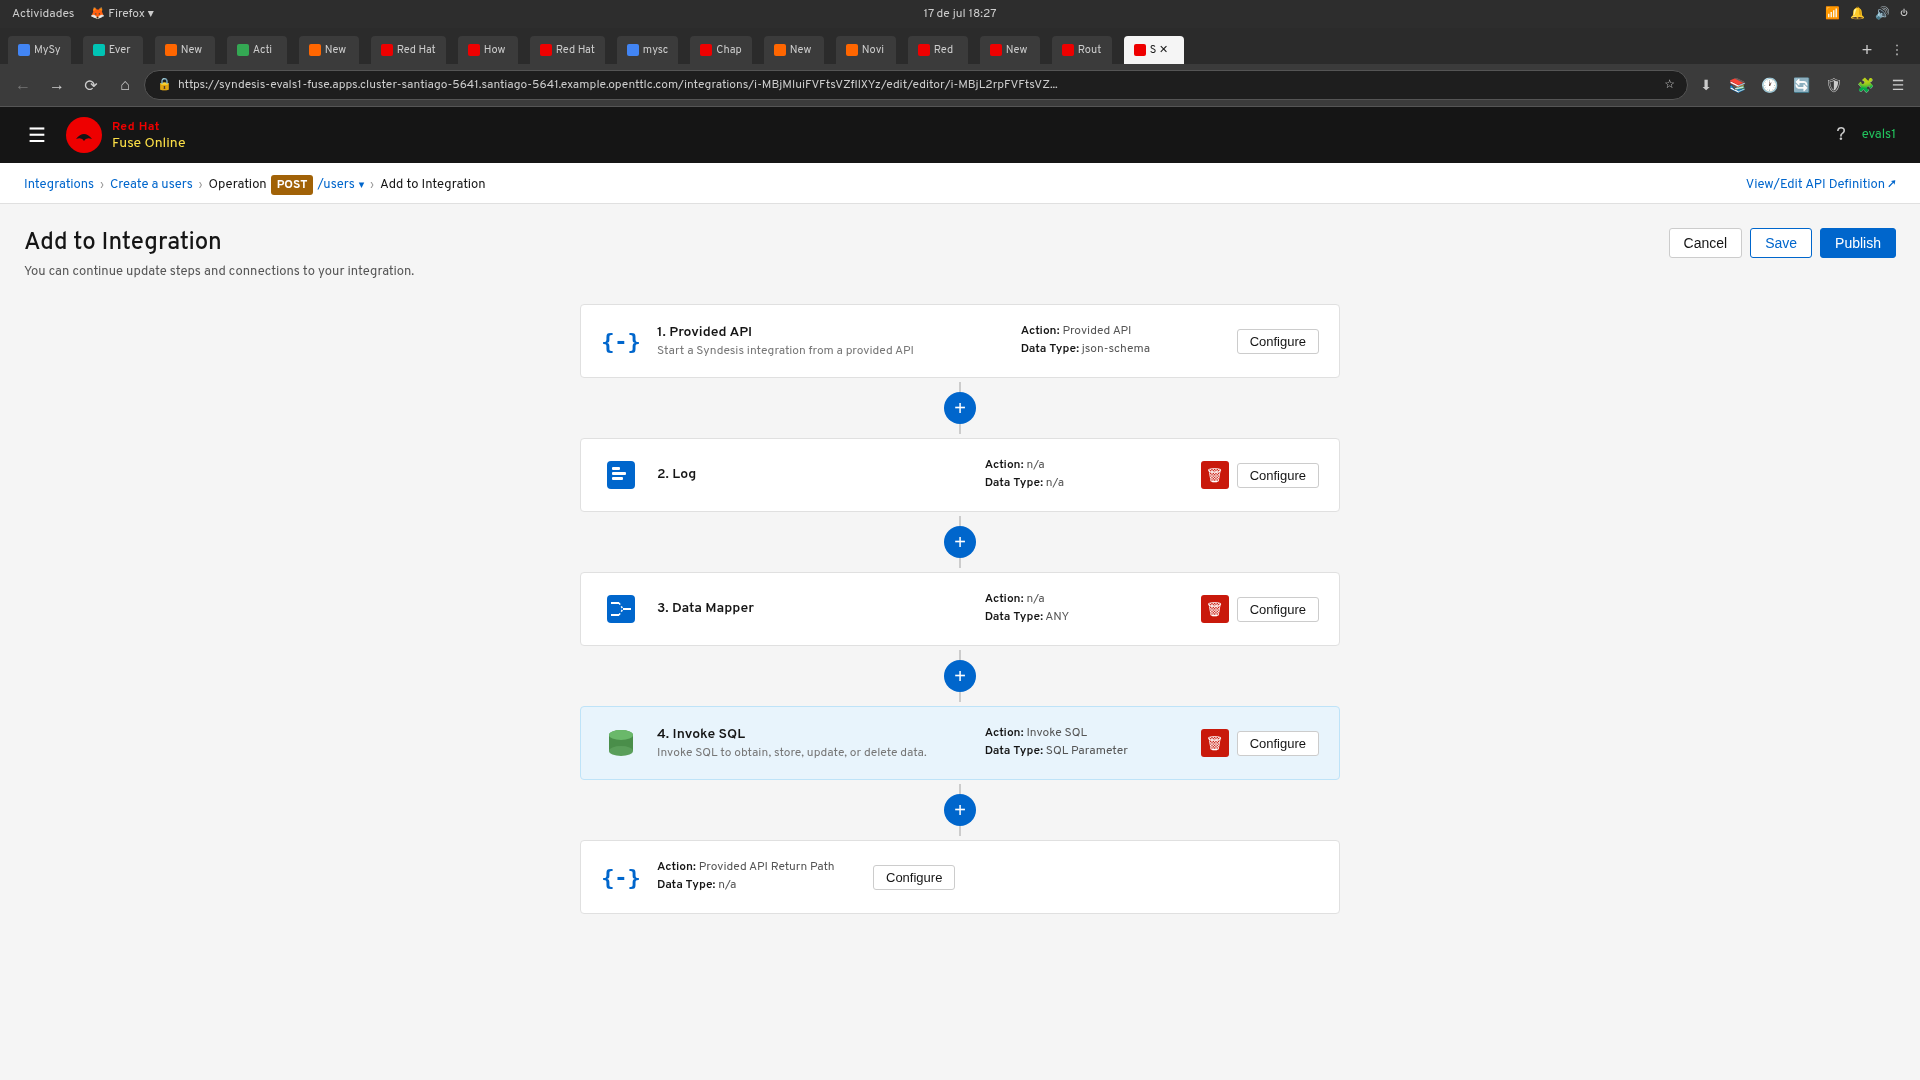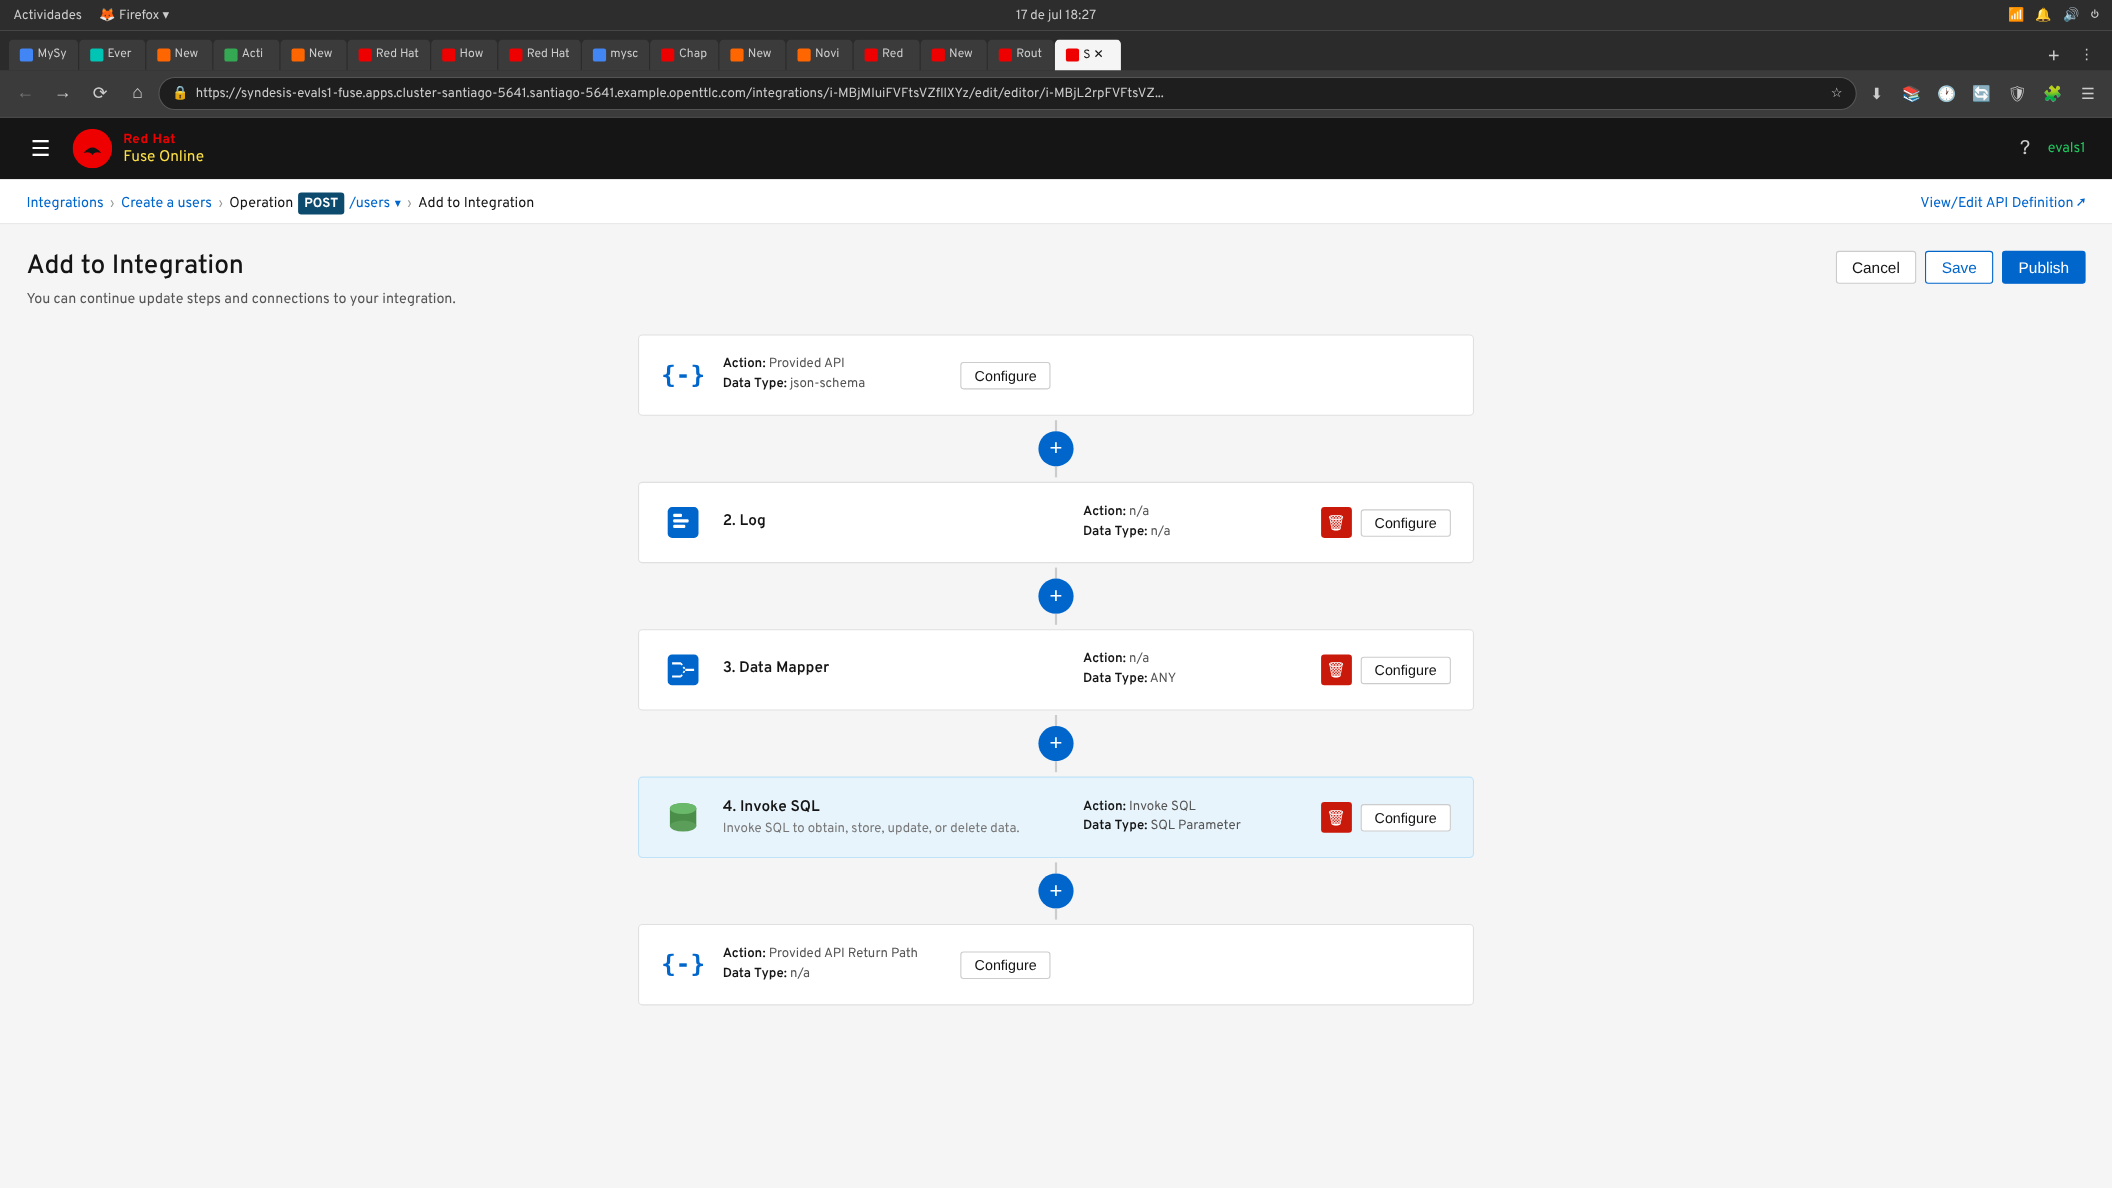--- a/index.html
+++ b/index.html
@@ -150,21 +150,21 @@
       font-size: 13px;
       background: #fff;
       border-bottom: 1px solid #e0e0e0;
       justify-content: space-between;
     }
     .breadcrumb-left { display: flex; align-items: center; gap: 6px; }
     .breadcrumb-link { color: #06c; text-decoration: none; cursor: pointer; }
     .breadcrumb-sep { color: #999; font-size: 12px; }
     .breadcrumb-current { color: #151515; }
     .breadcrumb-method {
-      background: #0c4a6e;
+      background: #a16207;
       color: #fff;
       padding: 2px 6px;
       border-radius: 3px;
       font-size: 12px;
       font-weight: bold;
     }
     .breadcrumb-operation { display: flex; align-items: center; gap: 4px; }
     .breadcrumb-op-text { color: #06c; cursor: pointer; }
     .breadcrumb-caret { color: #06c; font-size: 11px; }
     .view-api-link { color: #06c; font-size: 13px; cursor: pointer; display: flex; align-items: center; gap: 4px; }
@@ -305,21 +305,21 @@
     <span>🔔</span>
     <span>🔊</span>
     <span>⏻</span>
   </div>
 </div>
 
 <div class="browser-chrome">
 
   <div class="tab-bar">
 
-    <div id="tabs-container" style="display:flex;align-items:center;gap:1px;flex:1;overflow:hidden;margin-top:16px;">
+    <div id="tabs-container" style="display:flex;align-items:center;gap:12px;flex:1;overflow:hidden;margin-top:16px;">
         <div class="tab">
           <span class="tab-favicon" style="background:#4285f4;border-radius:2px;width:12px;height:12px;display:inline-block;"></span>
           <span style="overflow:hidden;text-overflow:ellipsis;">MySy</span>
         </div>
         <div class="tab">
           <span class="tab-favicon" style="background:#00c4b4;border-radius:2px;width:12px;height:12px;display:inline-block;"></span>
           <span style="overflow:hidden;text-overflow:ellipsis;">Ever</span>
         </div>
         <div class="tab">
           <span class="tab-favicon" style="background:#ff6600;border-radius:2px;width:12px;height:12px;display:inline-block;"></span>
@@ -455,20 +455,24 @@
       <button class="btn btn-publish">Publish</button>
     </div>
   </div>
 
   <div class="flow-container" id="flow-container">
 
   <div class="step-card">
     <div class="step-icon">
           <span class="icon-bracket" style="color:#0066cc;font-family:monospace;font-size:22px;font-weight:bold;">{-}</span>
         </div>
+    <div class="step-info">
+      <div class="step-title">1. Provided API</div>
+      <div class="step-desc">Start a Syndesis integration from a provided API</div>
+    </div>
     <div class="step-meta">
       <div class="step-meta-line"><strong>Action:</strong> Provided API</div>
       <div class="step-meta-line"><strong>Data Type:</strong> json-schema</div>
     </div>
     <div class="step-action">
 
       <button class="btn-configure">Configure</button>
     </div>
   </div>
       <div class="add-step-connector">

